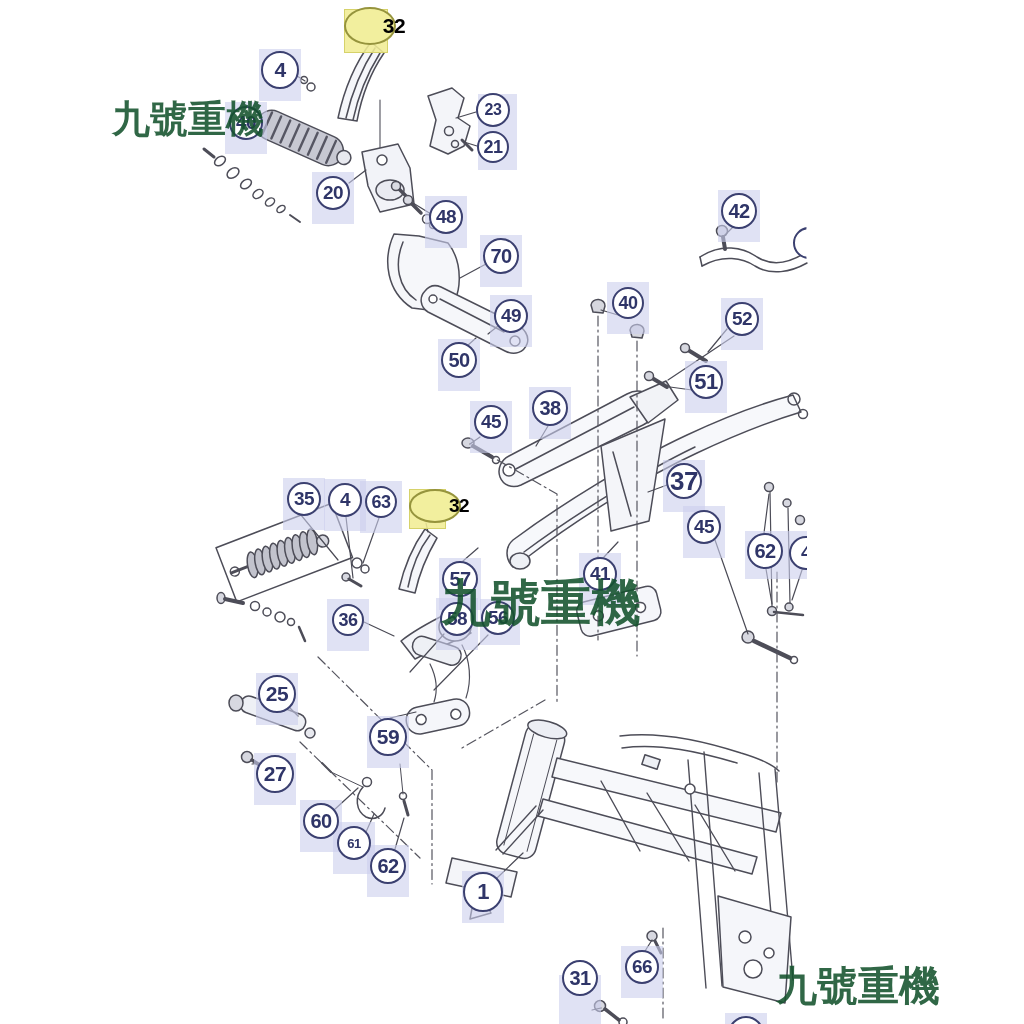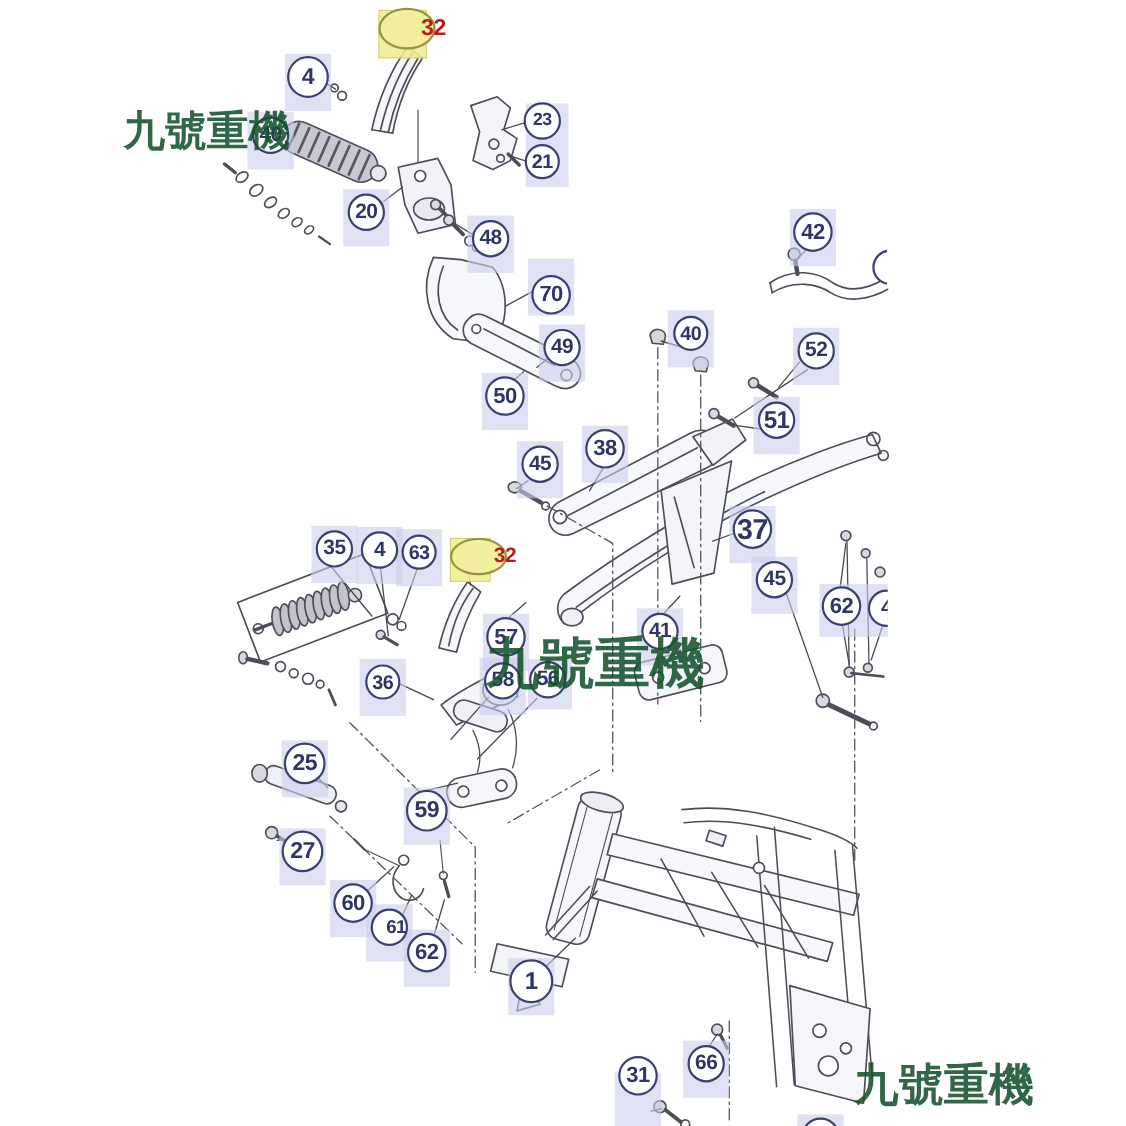--- a/index.html
+++ b/index.html
@@ -9,21 +9,21 @@
   }
   .art{position:absolute;left:0;top:0;z-index:1;}
   .balloon-box{position:absolute;z-index:2;background:rgba(203,206,236,0.6);}
   .balloon-box.hl{background:rgba(241,237,148,0.88);border:1px solid #d6d26a;box-sizing:border-box;}
   .balloon{
     position:absolute;z-index:3;border-radius:50%;background:#ffffff;
     border:2.5px solid #3b4070;box-sizing:border-box;
     display:flex;align-items:center;justify-content:center;
     font-weight:bold;color:#2f3568;letter-spacing:-0.5px;
   }
-  .balloon.hl{background:#f2ef9e;border-color:#96943d;color:#b91c1c;padding-left:48px;}
+  .balloon.hl{background:#f2ef9e;border-color:#96943d;color:#000000;padding-left:48px;}
   .watermark{
     position:absolute;z-index:4;color:#14532d;opacity:0.88;font-weight:bold;
     white-space:nowrap;line-height:1;font-family:"DejaVu Sans",sans-serif;
   }
 </style>
 </head>
 <body>
 
 <div class="canvas">
 
@@ -306,21 +306,21 @@
     </div>
     <div class="balloon-box" style="left: 312px; top: 172px; width: 42px; height: 52px;"></div>
     <div class="balloon" style="left: 316px; top: 176px; width: 34px; height: 34px; font-size: 19px;">
       <span>20</span>
     </div>
     <div class="balloon-box" style="left: 425px; top: 196px; width: 42px; height: 52px;"></div>
     <div class="balloon" style="left: 429px; top: 200px; width: 34px; height: 34px; font-size: 19px;">
       <span>48</span>
     </div>
     <div class="balloon-box" style="left: 480px; top: 235px; width: 42px; height: 52px;"></div>
-    <div class="balloon" style="left: 483px; top: 238px; width: 36px; height: 36px; font-size: 20px; margin-top: 12px;">
+    <div class="balloon" style="left: 483px; top: 238px; width: 36px; height: 36px; font-size: 20px;">
       <span>70</span>
     </div>
     <div class="balloon-box" style="left: 490px; top: 295px; width: 42px; height: 52px;"></div>
     <div class="balloon" style="left: 494px; top: 299px; width: 34px; height: 34px; font-size: 19px;">
       <span>49</span>
     </div>
     <div class="balloon-box" style="left: 438px; top: 339px; width: 42px; height: 52px;"></div>
     <div class="balloon" style="left: 441px; top: 342px; width: 36px; height: 36px; font-size: 20px;">
       <span>50</span>
     </div>
@@ -412,21 +412,21 @@
     </div>
     <div class="balloon-box" style="left: 254px; top: 753px; width: 42px; height: 52px;"></div>
     <div class="balloon" style="left: 256px; top: 755px; width: 38px; height: 38px; font-size: 21px;">
       <span>27</span>
     </div>
     <div class="balloon-box" style="left: 300px; top: 800px; width: 42px; height: 52px;"></div>
     <div class="balloon" style="left: 303px; top: 803px; width: 36px; height: 36px; font-size: 20px;">
       <span>60</span>
     </div>
     <div class="balloon-box" style="left: 333px; top: 822px; width: 42px; height: 52px;"></div>
-    <div class="balloon" style="left: 337px; top: 826px; width: 34px; height: 34px; font-size: 17px; justify-content: flex-end;">
+    <div class="balloon" style="left: 337px; top: 826px; width: 34px; height: 34px; font-size: 13px;">
       <span>61</span>
     </div>
     <div class="balloon-box" style="left: 367px; top: 845px; width: 42px; height: 52px;"></div>
     <div class="balloon" style="left: 370px; top: 848px; width: 36px; height: 36px; font-size: 20px;">
       <span>62</span>
     </div>
     <div class="balloon-box" style="left: 462px; top: 871px; width: 42px; height: 52px;"></div>
     <div class="balloon" style="left: 463px; top: 872px; width: 40px; height: 40px; font-size: 22px;">
       <span>1</span>
     </div>

